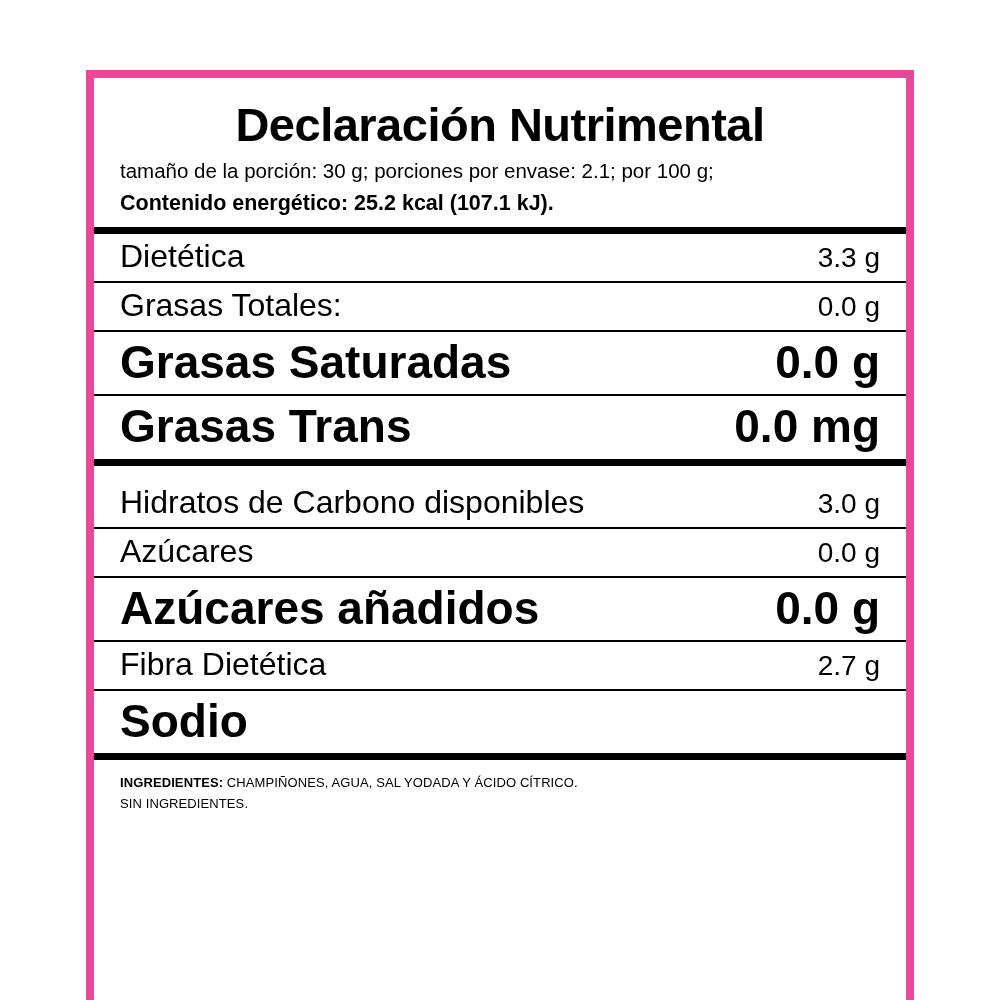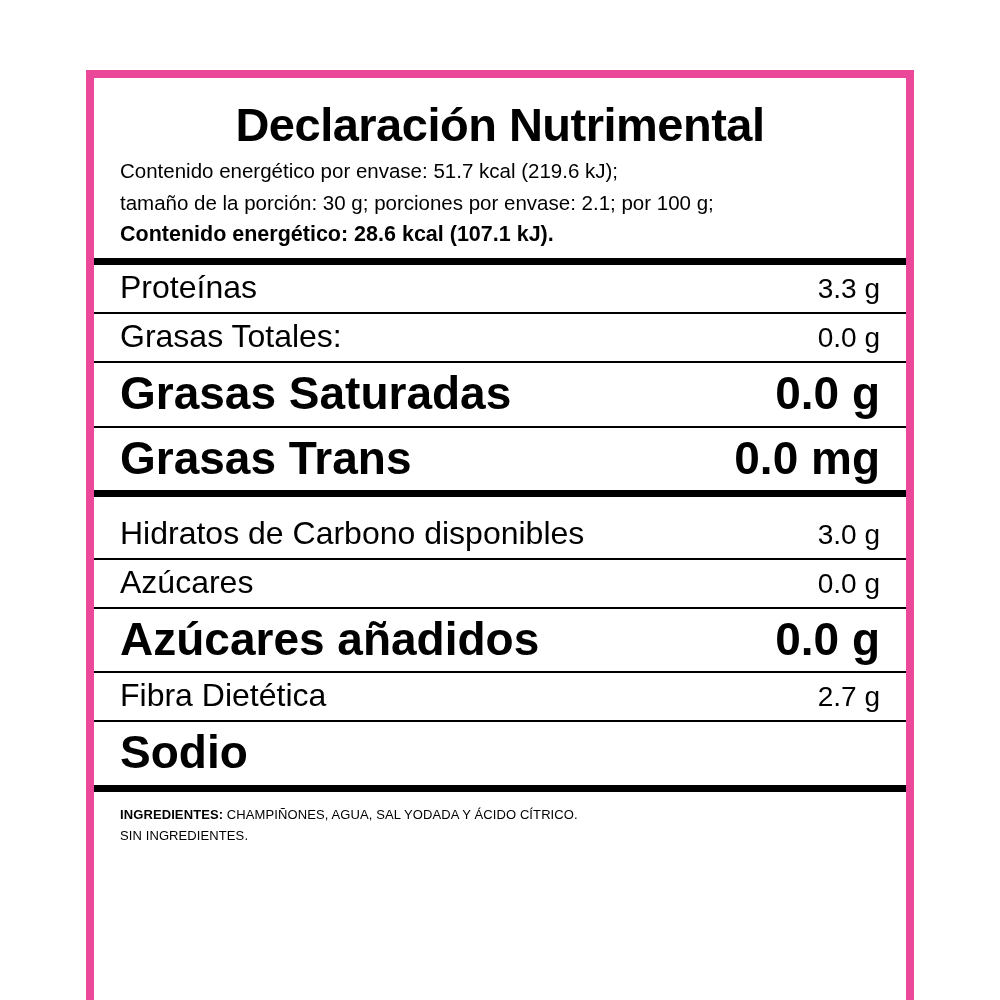--- a/index.html
+++ b/index.html
@@ -116,30 +116,29 @@
 </head>
 <body>
 
 <div class="page">
   <div class="panel">
     <div class="inner">
 
       <div class="title">Declaración Nutrimental</div>
 
       <div class="energy-block">
-        <div>Contenido energético por envase: 51.7 kcal (219.6 kJ);</div>
         <div>tamaño de la porción: 30 g; porciones por envase: 2.1; por 100 g;</div>
-        <div class="strong">Contenido energético: 28.6 kcal (107.1 kJ).</div>
+        <div class="strong">Contenido energético: 25.2 kcal (107.1 kJ).</div>
       </div>
 
       <div class="rule-thick"></div>
 
       <div class="rows">
         <div class="row">
-          <span class="label">Proteínas</span>
+          <span class="label">Dietética</span>
           <span class="value">3.3 g</span>
         </div>
         <div class="rule-thin"></div>
 
         <div class="row">
           <span class="label">Grasas Totales:</span>
           <span class="value">0.0 g</span>
         </div>
         <div class="rule-thin"></div>
 

